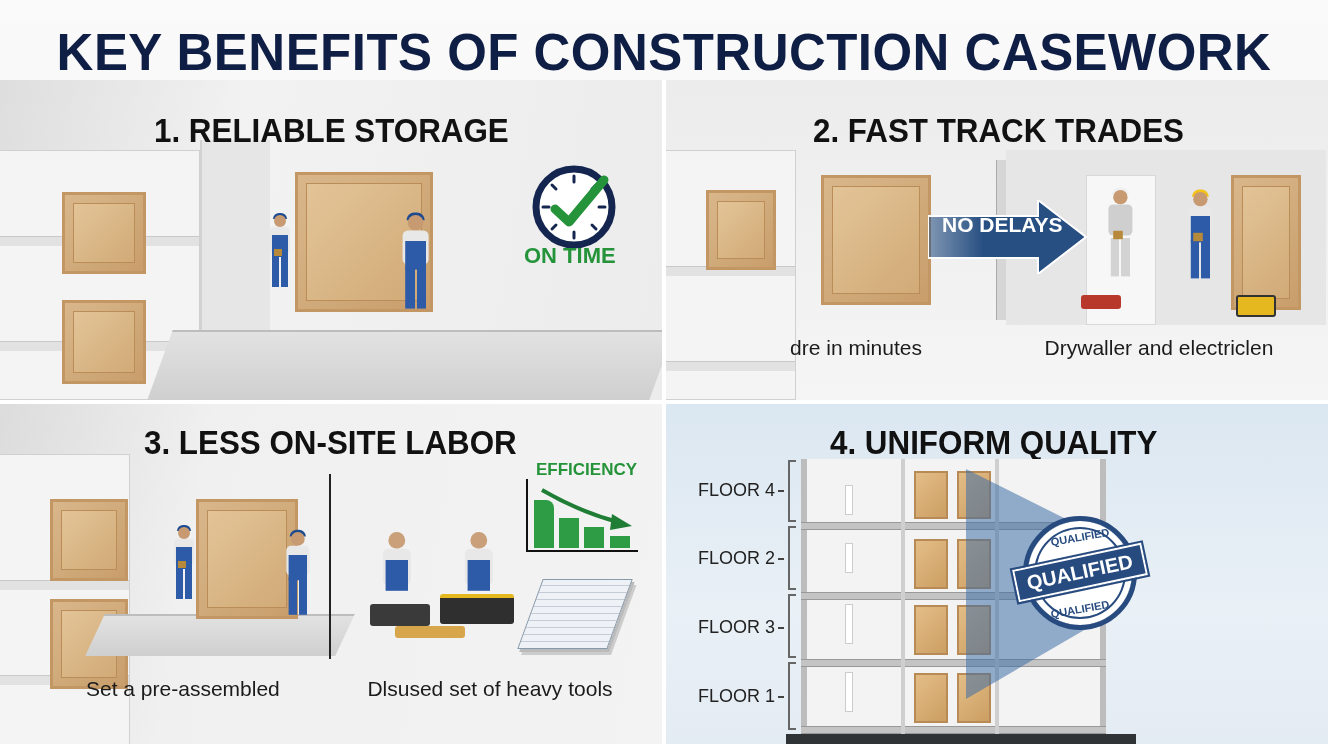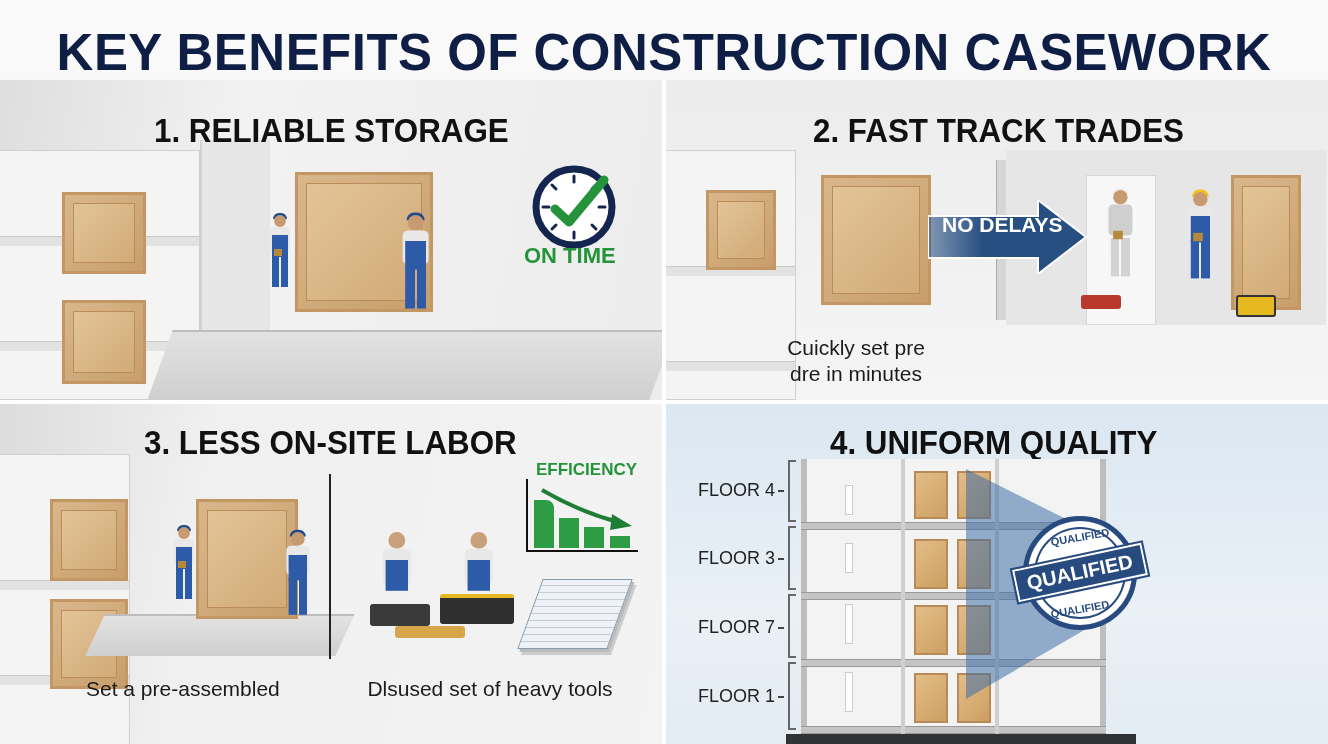--- a/index.html
+++ b/index.html
@@ -151,24 +151,24 @@
       <div class="w-legs"></div>
       <div class="w-belt"></div>
   </div>
   <div class="cab" style="left:565px; top:95px; width:70px; height:135px;">
       <div class="inner"></div>
     </div>
   <div class="tool" style="left:415px; top:215px; width:40px; height:14px; background:#b8382c;"></div>
   <div class="tool" style="left:570px; top:215px; width:40px; height:22px; background:#e6b820; border:2px solid #333;"></div>
   <div class="panel-title" style="left:147px; top:32px;">2. FAST TRACK TRADES</div>
   <div class="caption" style="left:100px; top:255px; width:180px;">
-    <div>Cuickly set pre</div>
     <div>dre in minutes</div>
   </div>
   <div class="caption" style="left:358px; top:255px; width:270px;">
+    <div>Drywaller and electriclen</div>
   </div>
 </div>
 
 <div class="panel" id="p3">
   <div class="shelf-unit" style="left:-10px; top:50px; width:140px; height:300px;">
     <div class="shelf" style="top:125px;"></div>
     <div class="shelf" style="top:220px;"></div>
   </div>
   <div class="cab" style="left:50px; top:95px; width:78px; height:82px;">
       <div class="inner"></div>
@@ -257,23 +257,23 @@
   <div style="position:absolute; left:120px; top:330px; width:350px; height:10px; background:#2f3336;"></div>
   <svg style="position:absolute; left:300px; top:65px;" width="140" height="230" viewBox="0 0 140 230">
     <polygon points="0,0 110,55 120,160 0,230" fill="#3e6ea6" fill-opacity="0.55"></polygon>
   </svg>
   <div class="bracket" style="left:122px; top:56px; height:62px;"></div>
   <div class="bracket" style="left:122px; top:122px; height:64px;"></div>
   <div class="bracket" style="left:122px; top:190px; height:64px;"></div>
   <div class="bracket" style="left:122px; top:258px; height:68px;"></div>
   <div class="floor-label" style="left:32px; top:76px;">FLOOR 4</div>
   <div class="floor-tick" style="left:112px; top:86px;"></div>
-  <div class="floor-label" style="left:32px; top:144px;">FLOOR 3</div>
+  <div class="floor-label" style="left:32px; top:144px;">FLOOR 2</div>
   <div class="floor-tick" style="left:112px; top:154px;"></div>
-  <div class="floor-label" style="left:32px; top:213px;">FLOOR 7</div>
+  <div class="floor-label" style="left:32px; top:213px;">FLOOR 3</div>
   <div class="floor-tick" style="left:112px; top:223px;"></div>
   <div class="floor-label" style="left:32px; top:282px;">FLOOR 1</div>
   <div class="floor-tick" style="left:112px; top:292px;"></div>
   <div style="position:absolute; left:357px; top:112px; width:114px; height:114px; border-radius:50%; background:#fff; border:5px solid #274a7f; box-shadow:inset 0 0 0 6px #fff, inset 0 0 0 8px #274a7f;">
     <div style="position:absolute; left:0; right:0; top:10px; text-align:center; font-size:11px; font-weight:900; color:#274a7f; transform:rotate(-10deg);">QUALIFIED</div>
     <div style="position:absolute; left:0; right:0; bottom:10px; text-align:center; font-size:11px; font-weight:900; color:#274a7f; transform:rotate(-10deg);">QUALIFIED</div>
   </div>
   <div class="stamp-band" style="left:348px; top:152px;">QUALIFIED</div>
 </div>
 

